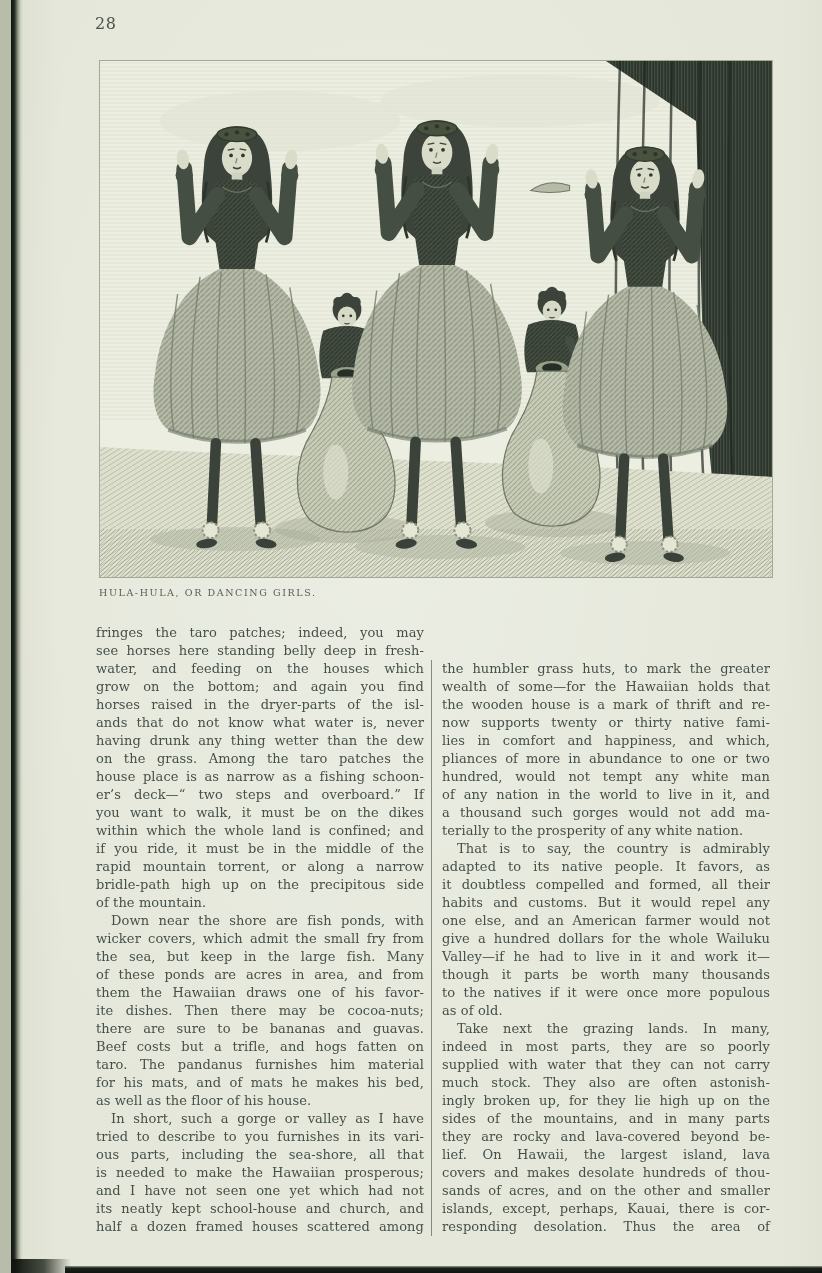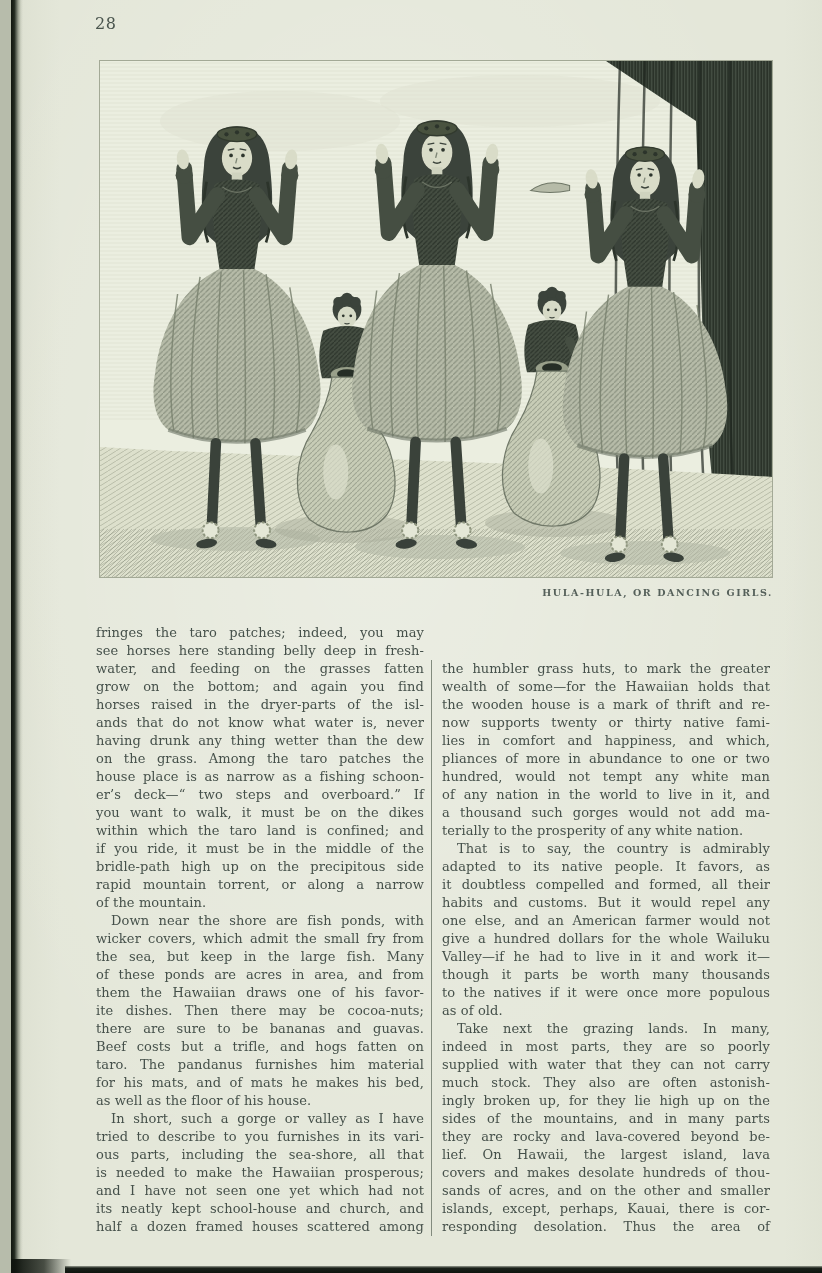--- a/index.html
+++ b/index.html
@@ -33,21 +33,21 @@
     position:absolute;left:84px;top:14px;
     font-size:16px;letter-spacing:.5px;color:#4a554e;
   }
   .figure{
     position:absolute;left:88px;top:60px;width:672px;height:516px;
     border:1px solid #a3a996;background:#ebeedf;box-sizing:content-box;
   }
   .figure svg{display:block;}
   .caption{
     position:absolute;left:88px;top:587px;width:674px;
-    text-align:right;font-size:9.5px;font-weight:bold;
+    text-align:left;font-size:9.5px;font-weight:normal;
     letter-spacing:1.6px;color:#55605a;
   }
   .columns{
     position:absolute;left:85px;top:624px;width:674px;display:flex;align-items:flex-end;
   }
   .col{
     font-size:13px;line-height:18px;letter-spacing:.1px;color:#45504a;
   }
   .col-left{width:328px;padding-right:7px;}
   .col-right{width:328px;border-left:1px solid #828b7e;padding-left:10px;}
@@ -186,33 +186,33 @@
       </g>
     </svg>
   </div>
 
   <div class="caption">HULA-HULA, OR DANCING GIRLS.</div>
 
   <div class="columns">
     <div class="col col-left">
         <div class="tline">fringes the taro patches; indeed, you may</div>
         <div class="tline">see horses here standing belly deep in fresh-</div>
-        <div class="tline">water, and feeding on the grasses fatten</div>
+        <div class="tline">water, and feeding on the houses which</div>
         <div class="tline">grow on the bottom; and again you find</div>
         <div class="tline">horses raised in the dryer-parts of the isl-</div>
         <div class="tline">ands that do not know what water is, never</div>
         <div class="tline">having drunk any thing wetter than the dew</div>
         <div class="tline">on the grass. Among the taro patches the</div>
         <div class="tline">house place is as narrow as a fishing schoon-</div>
         <div class="tline">er’s deck—“ two steps and overboard.” If</div>
         <div class="tline">you want to walk, it must be on the dikes</div>
-        <div class="tline">within which the taro land is confined; and</div>
+        <div class="tline">within which the whole land is confined; and</div>
         <div class="tline">if you ride, it must be in the middle of the</div>
+        <div class="tline">rapid mountain torrent, or along a narrow</div>
         <div class="tline">bridle-path high up on the precipitous side</div>
-        <div class="tline">rapid mountain torrent, or along a narrow</div>
         <div class="tline last">of the mountain.</div>
         <div class="tline in">Down near the shore are fish ponds, with</div>
         <div class="tline">wicker covers, which admit the small fry from</div>
         <div class="tline">the sea, but keep in the large fish. Many</div>
         <div class="tline">of these ponds are acres in area, and from</div>
         <div class="tline">them the Hawaiian draws one of his favor-</div>
         <div class="tline">ite dishes. Then there may be cocoa-nuts;</div>
         <div class="tline">there are sure to be bananas and guavas.</div>
         <div class="tline">Beef costs but a trifle, and hogs fatten on</div>
         <div class="tline">taro. The pandanus furnishes him material</div>

